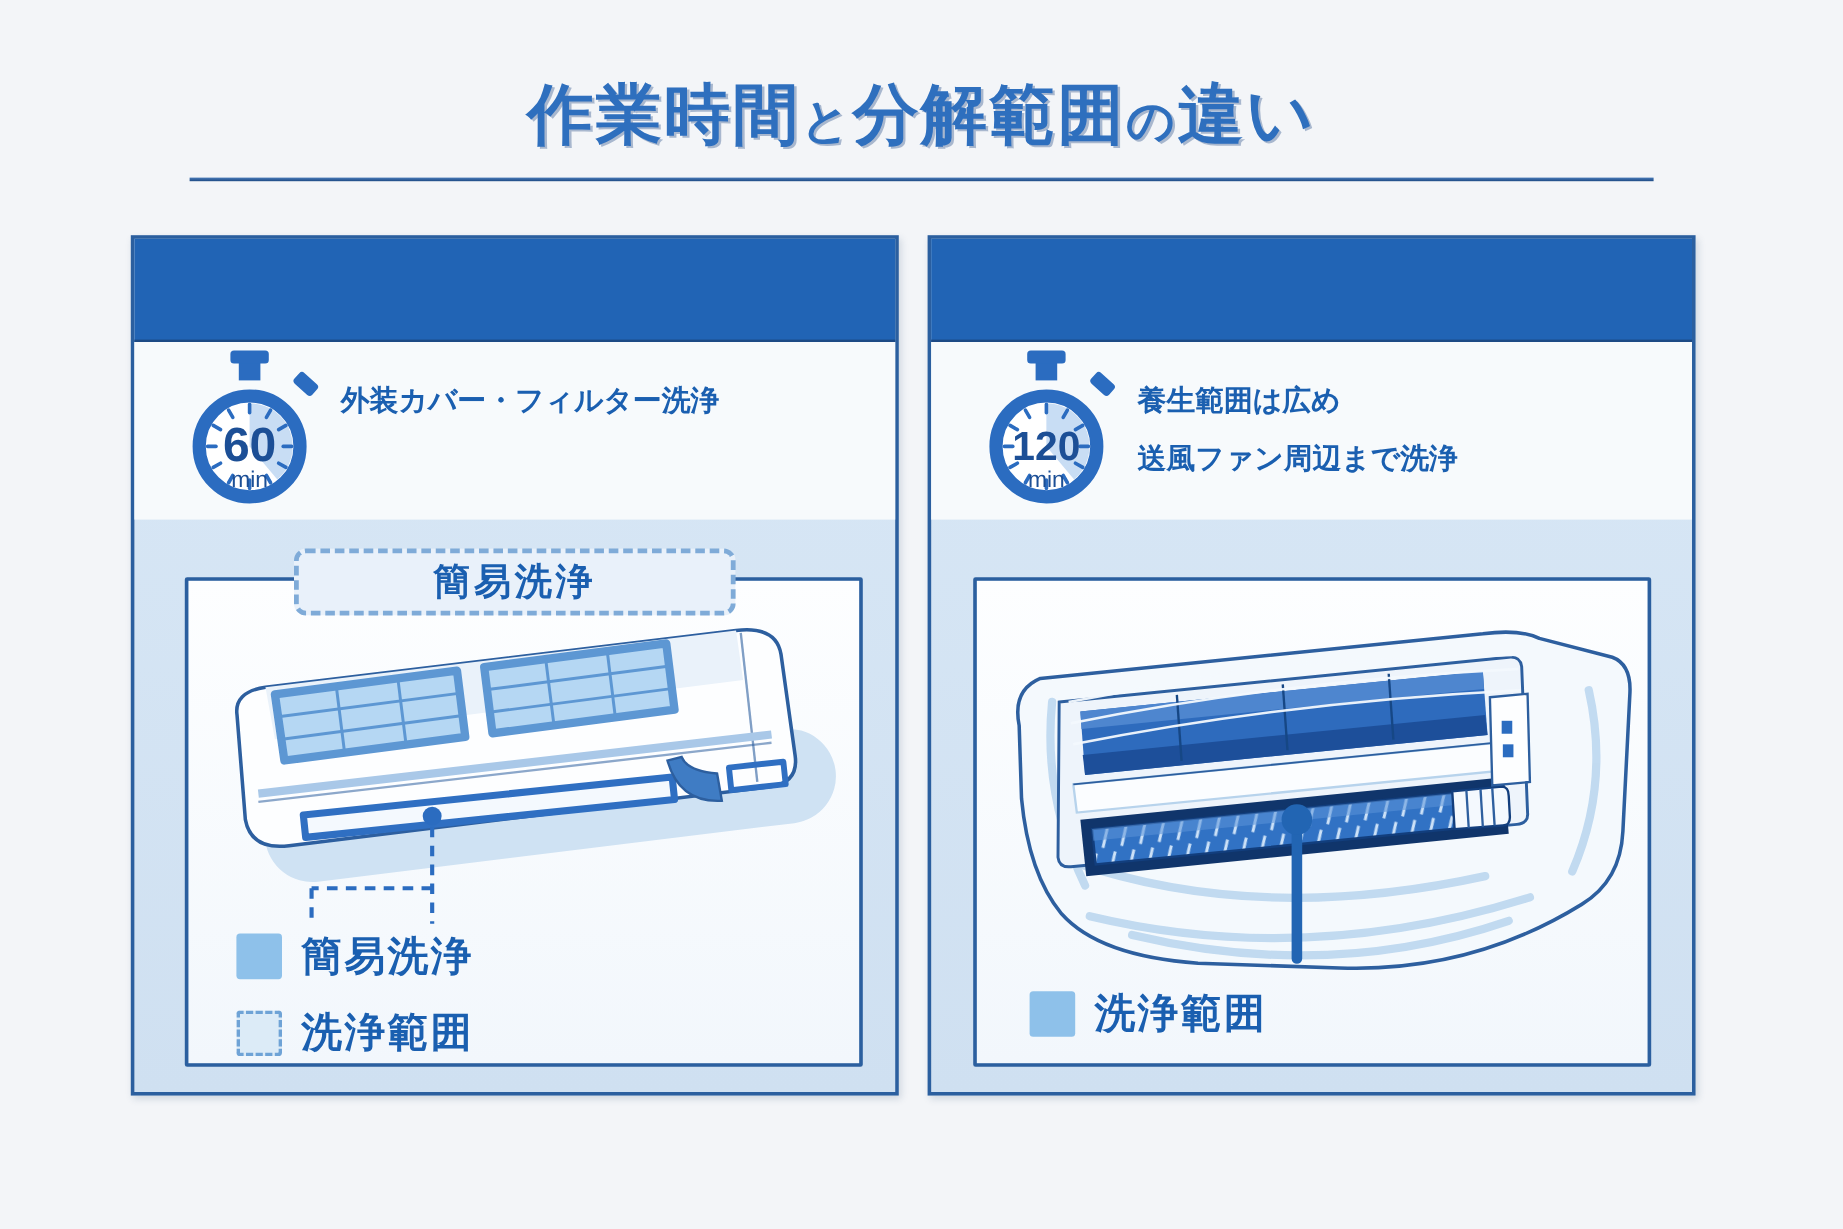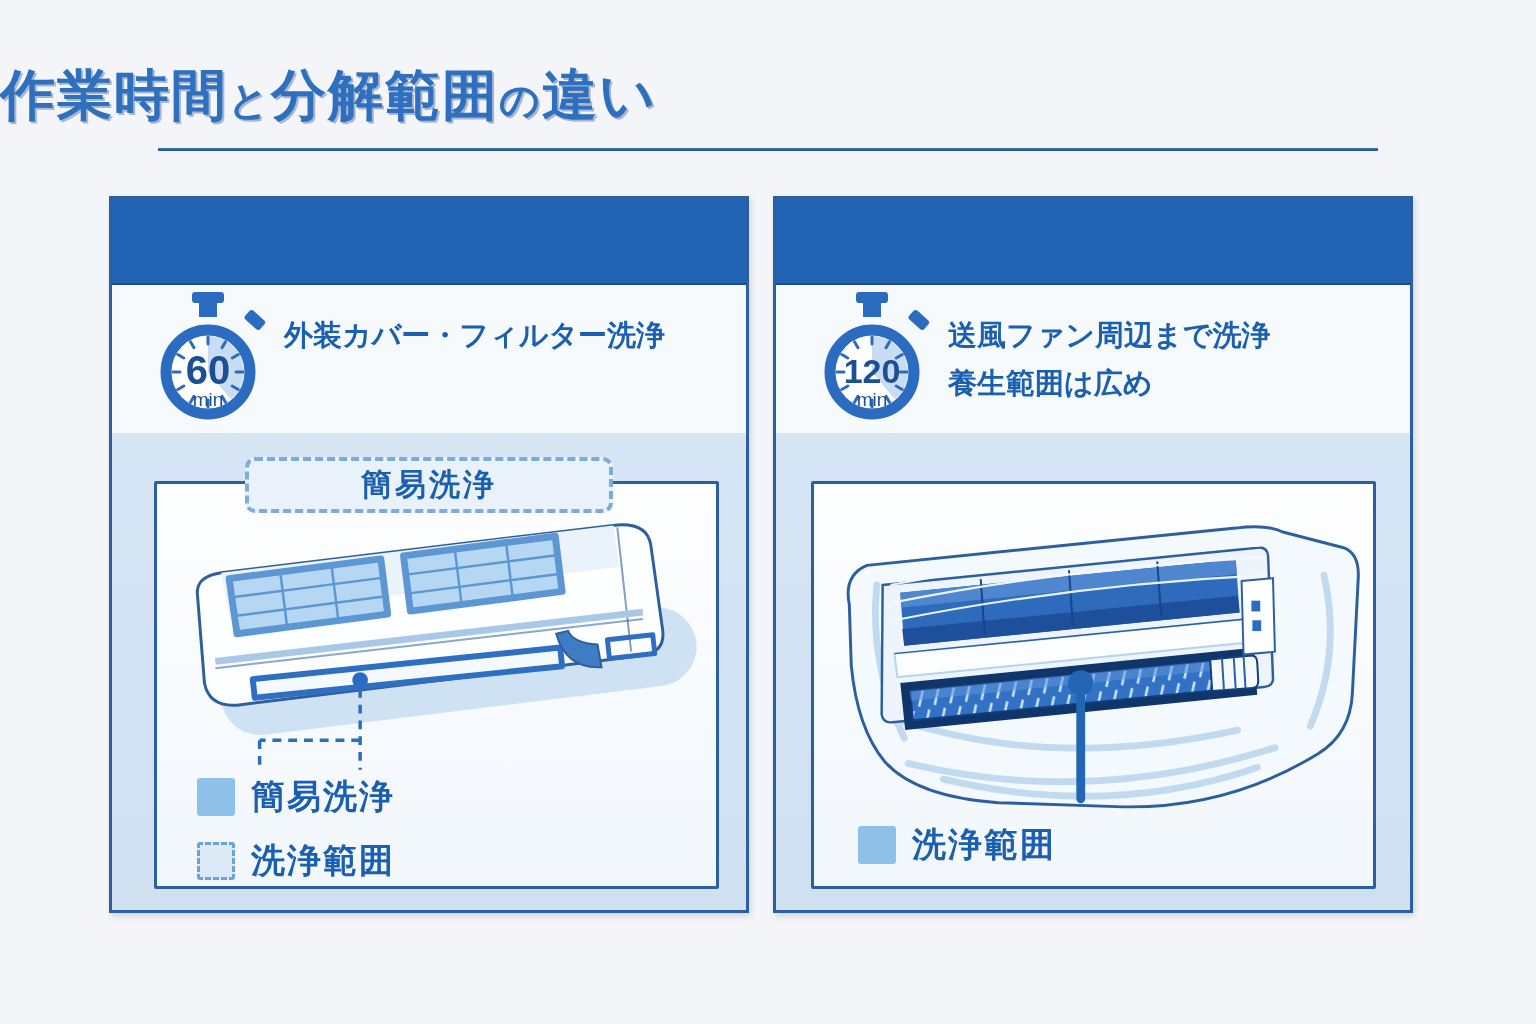--- a/index.html
+++ b/index.html
@@ -3,21 +3,21 @@
 <meta charset="utf-8">
 <style>
   html,body{margin:0;padding:0;}
   body{
     width:1536px;height:1024px;position:relative;overflow:hidden;
     background:#f3f5f8;
     font-family:"Liberation Sans","DejaVu Sans",sans-serif;
   }
   
   .title{
-    position:absolute;top:64px;left:0;width:100%;
+    position:absolute;top:64px;left:0;width:100%;text-align:center;
     color:#2e6fbe;font-weight:bold;letter-spacing:2px;line-height:62px;
     text-shadow:2px 2px 0 rgba(30,70,130,.35);
     white-space:nowrap;
   }
   .title .t-big{font-size:55px;}
   .title .t-small{font-size:40px;}
   .title-underline{
     position:absolute;left:158px;top:148px;width:1220px;height:3px;
     background:linear-gradient(180deg,#4a7bb8,#1d4a85);
   }
@@ -40,21 +40,21 @@
   }
   
   .watch{position:absolute;left:33px;top:88px;width:126px;height:142px;}
   .watch text{font-family:"Liberation Sans","DejaVu Sans",sans-serif;fill:#1c4f96;font-weight:bold;}
   .watch text.num{font-size:40px;}
   .watch-120 text.num{font-size:34px;}
   .watch text.unit{font-size:19px;font-weight:normal;fill:#1c4f96;}
   
   .desc{
     position:absolute;left:172px;top:112px;
-    color:#1a5fb0;font-weight:bold;font-size:29px;line-height:48px;
+    color:#1a5fb0;font-weight:bold;font-size:24px;line-height:48px;
     white-space:nowrap;
   }
   
   .badge{
     position:absolute;top:258px;left:50%;transform:translateX(-50%);
     width:368px;height:56px;z-index:5;box-sizing:border-box;
     background:#e9f1fa;border:4px dashed #7fabd8;border-radius:10px;
     display:flex;align-items:center;justify-content:center;
     color:#1a5fb0;font-weight:bold;font-size:31px;letter-spacing:3px;
   }
@@ -195,22 +195,22 @@
       <line x1="38.8" y1="99" x2="32.7" y2="102.5"></line>
         <line x1="35" y1="85" x2="28" y2="85"></line>
       <line x1="38.8" y1="71" x2="32.7" y2="67.5"></line>
         <line x1="49" y1="60.8" x2="45.5" y2="54.7"></line>
     </g>
     <text class="num" x="63" y="96" text-anchor="middle">120</text>
     <text class="unit" x="63" y="119" text-anchor="middle">min</text>
   </svg>
 
   <div class="desc">
+    <div>養生範囲は広め</div>
     <div>送風ファン周辺まで洗浄</div>
-    <div>養生範囲は広め</div>
   </div>
 
 
   <div class="inner-box">
 
     <svg class="ac-svg" viewBox="0 0 570 408">
       <defs>
         <pattern id="fanHatch" width="16" height="34" patternUnits="userSpaceOnUse" patternTransform="rotate(-6)">
           <rect width="16" height="34" fill="#3172c4"></rect>
           <path d="M3 32 L13 2" stroke="#cde2f8" stroke-width="2.5"></path>

